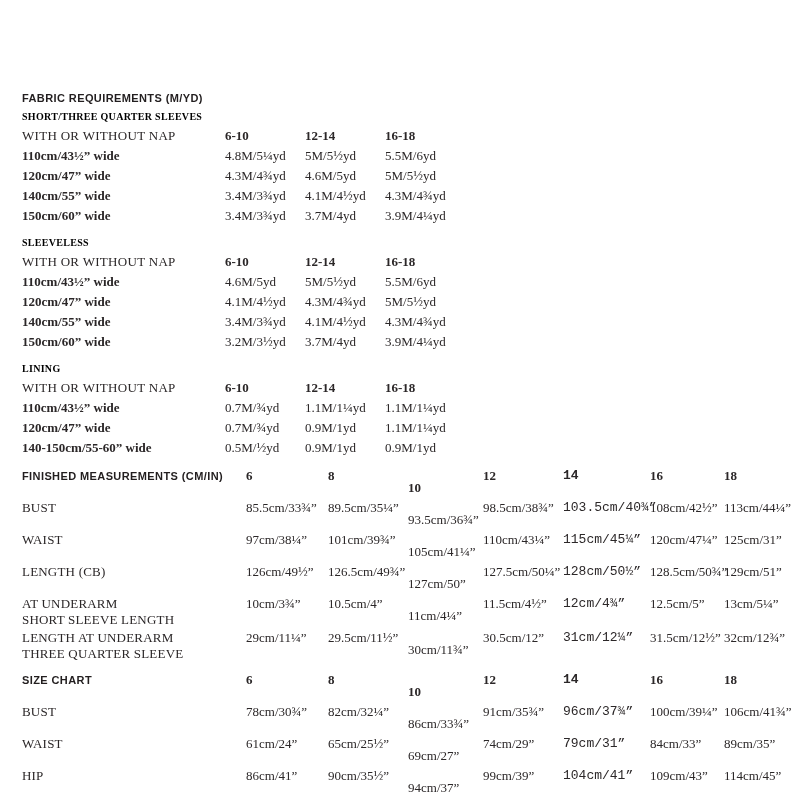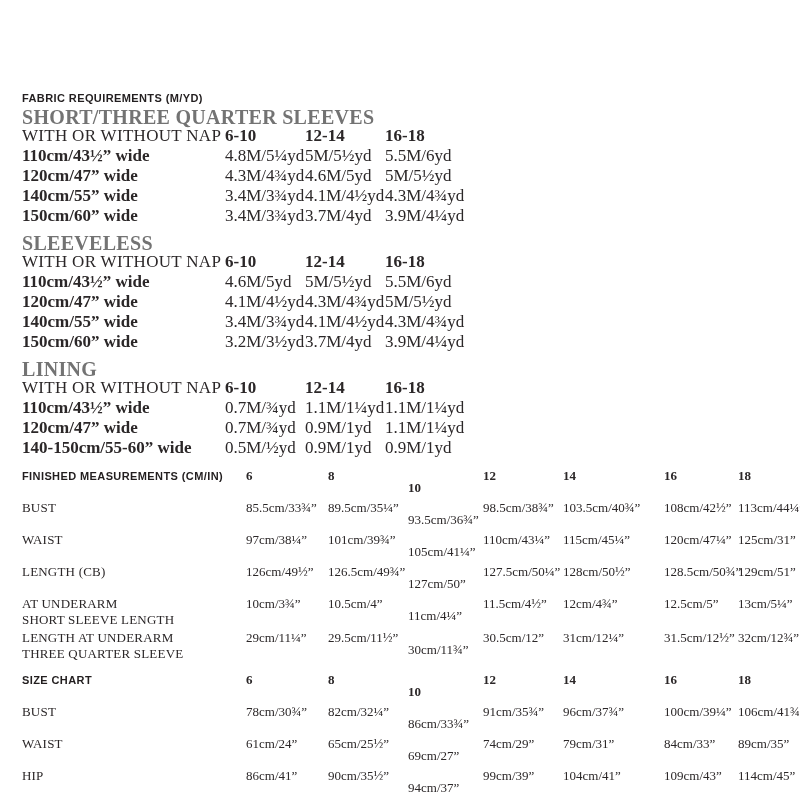--- a/index.html
+++ b/index.html
@@ -16,48 +16,48 @@
     font-family: "Liberation Sans", sans-serif;
     font-weight: 700;
     font-size: 11px;
     letter-spacing: 0.4px;
     color: #221e1f;
     line-height: 20px;
   }
 
   .serif-header {
     font-weight: 700;
-    font-size: 20px;
+    font-size: 10px;
     letter-spacing: 0.3px;
     line-height: 18px;
-    color: #737373;
+    color: #000000;
   }
 
   
   .fab-section { margin-bottom: 8px; }
-  .frow { display: flex; line-height: 20px; font-size: 17px; }
+  .frow { display: flex; line-height: 20px; font-size: 13px; }
   .fcol-label { width: 203px; flex: 0 0 203px; }
   .fcol { width: 80px; flex: 0 0 80px; }
   .caps { letter-spacing: 0.3px; }
   .bold { font-weight: 700; }
 
   
   .meas-block { margin-top: 6px; }
   .sc-block  { margin-top: 8px; }
   .mrow { display: flex; line-height: 20px; font-size: 13px; align-items: flex-start; }
   .mlabel { width: 224px; flex: 0 0 224px; letter-spacing: 0.2px; }
   .mlabel .lbl-line { display: block; }
   .two-line .mlabel { line-height: 16px; padding-top: 2px; }
   .two-line { min-height: 32px; }
   .mc0 { width: 82px; flex: 0 0 82px; }
   .mc1 { width: 80px; flex: 0 0 80px; }
   .mc2 { width: 75px; flex: 0 0 75px; margin-top: 12px; }
   .mc3 { width: 80px; flex: 0 0 80px; }
-  .mc4 { width: 87px; flex: 0 0 87px; }
-  .mc5 { width: 74px; flex: 0 0 74px; margin-left: 14px; }
+  .mc4 { width: 87px; flex: 0 0 87px; font-family: Liberation Mono, monospace; }
+  .mc5 { width: 74px; flex: 0 0 74px; }
   .mc6 { width: 72px; flex: 0 0 72px; }
   .mhead .mlabel { letter-spacing: 0.4px; }
 </style>
 </head>
 <body>
 
 <div class="page">
 
   <div class="sans-title">FABRIC REQUIREMENTS (M/YD)</div>
 

